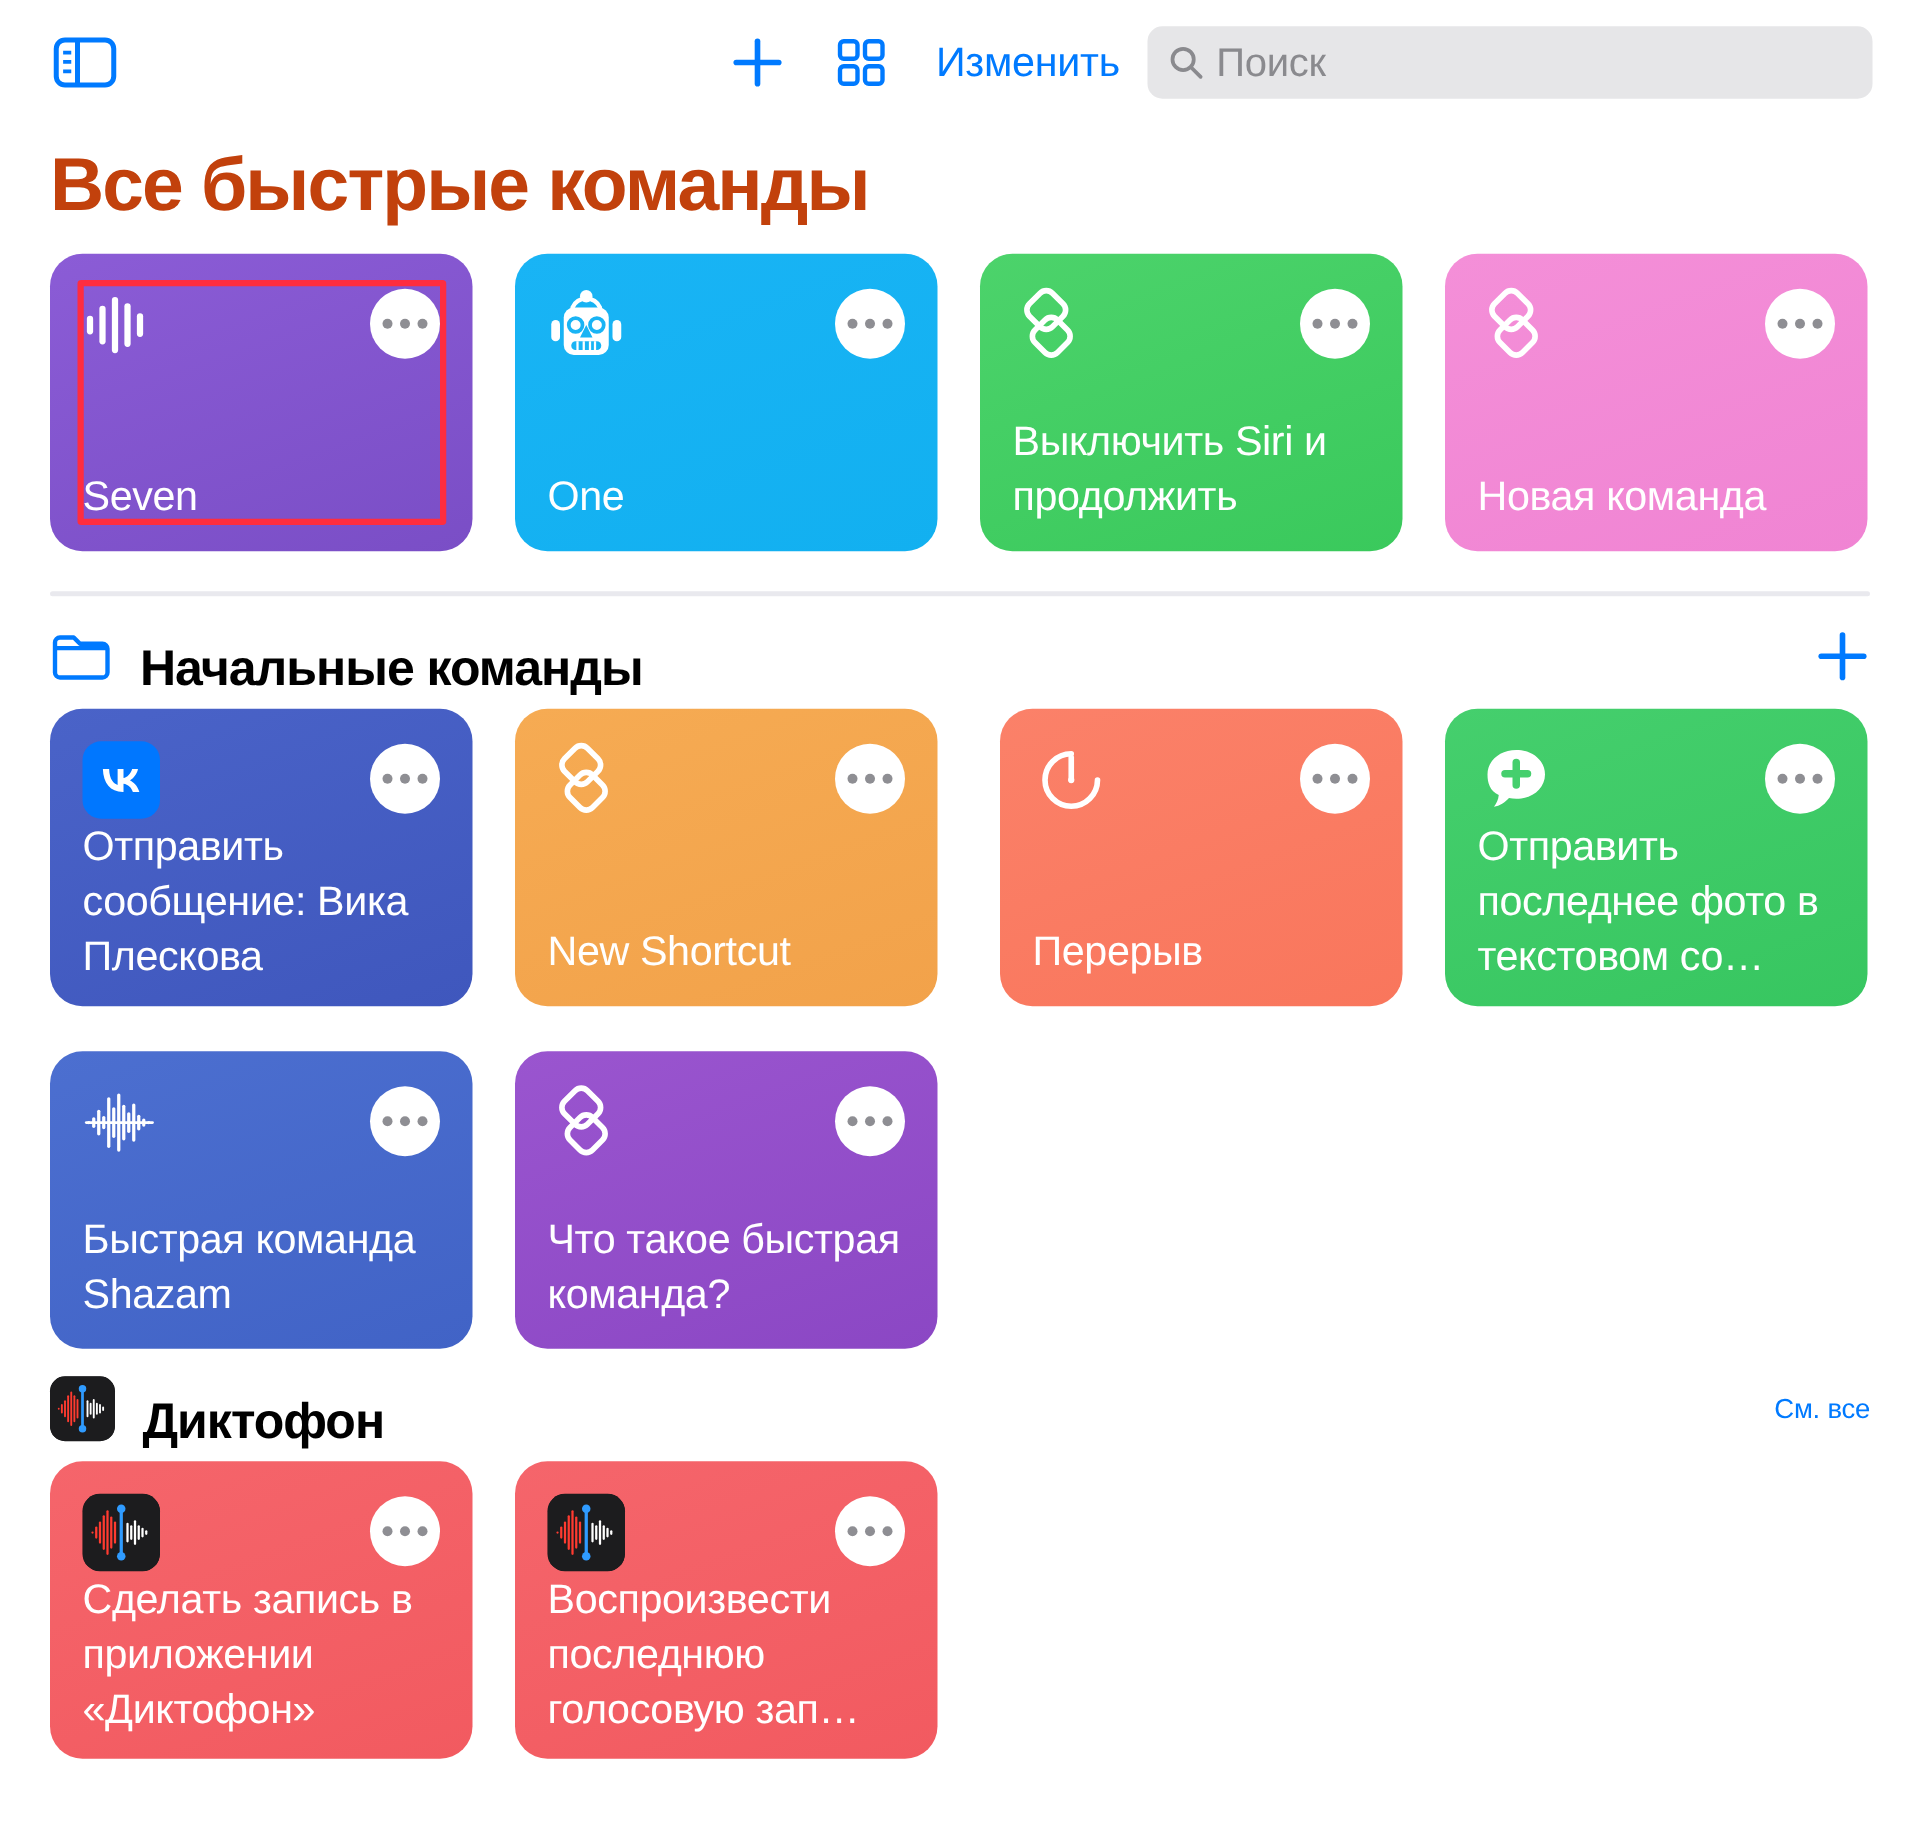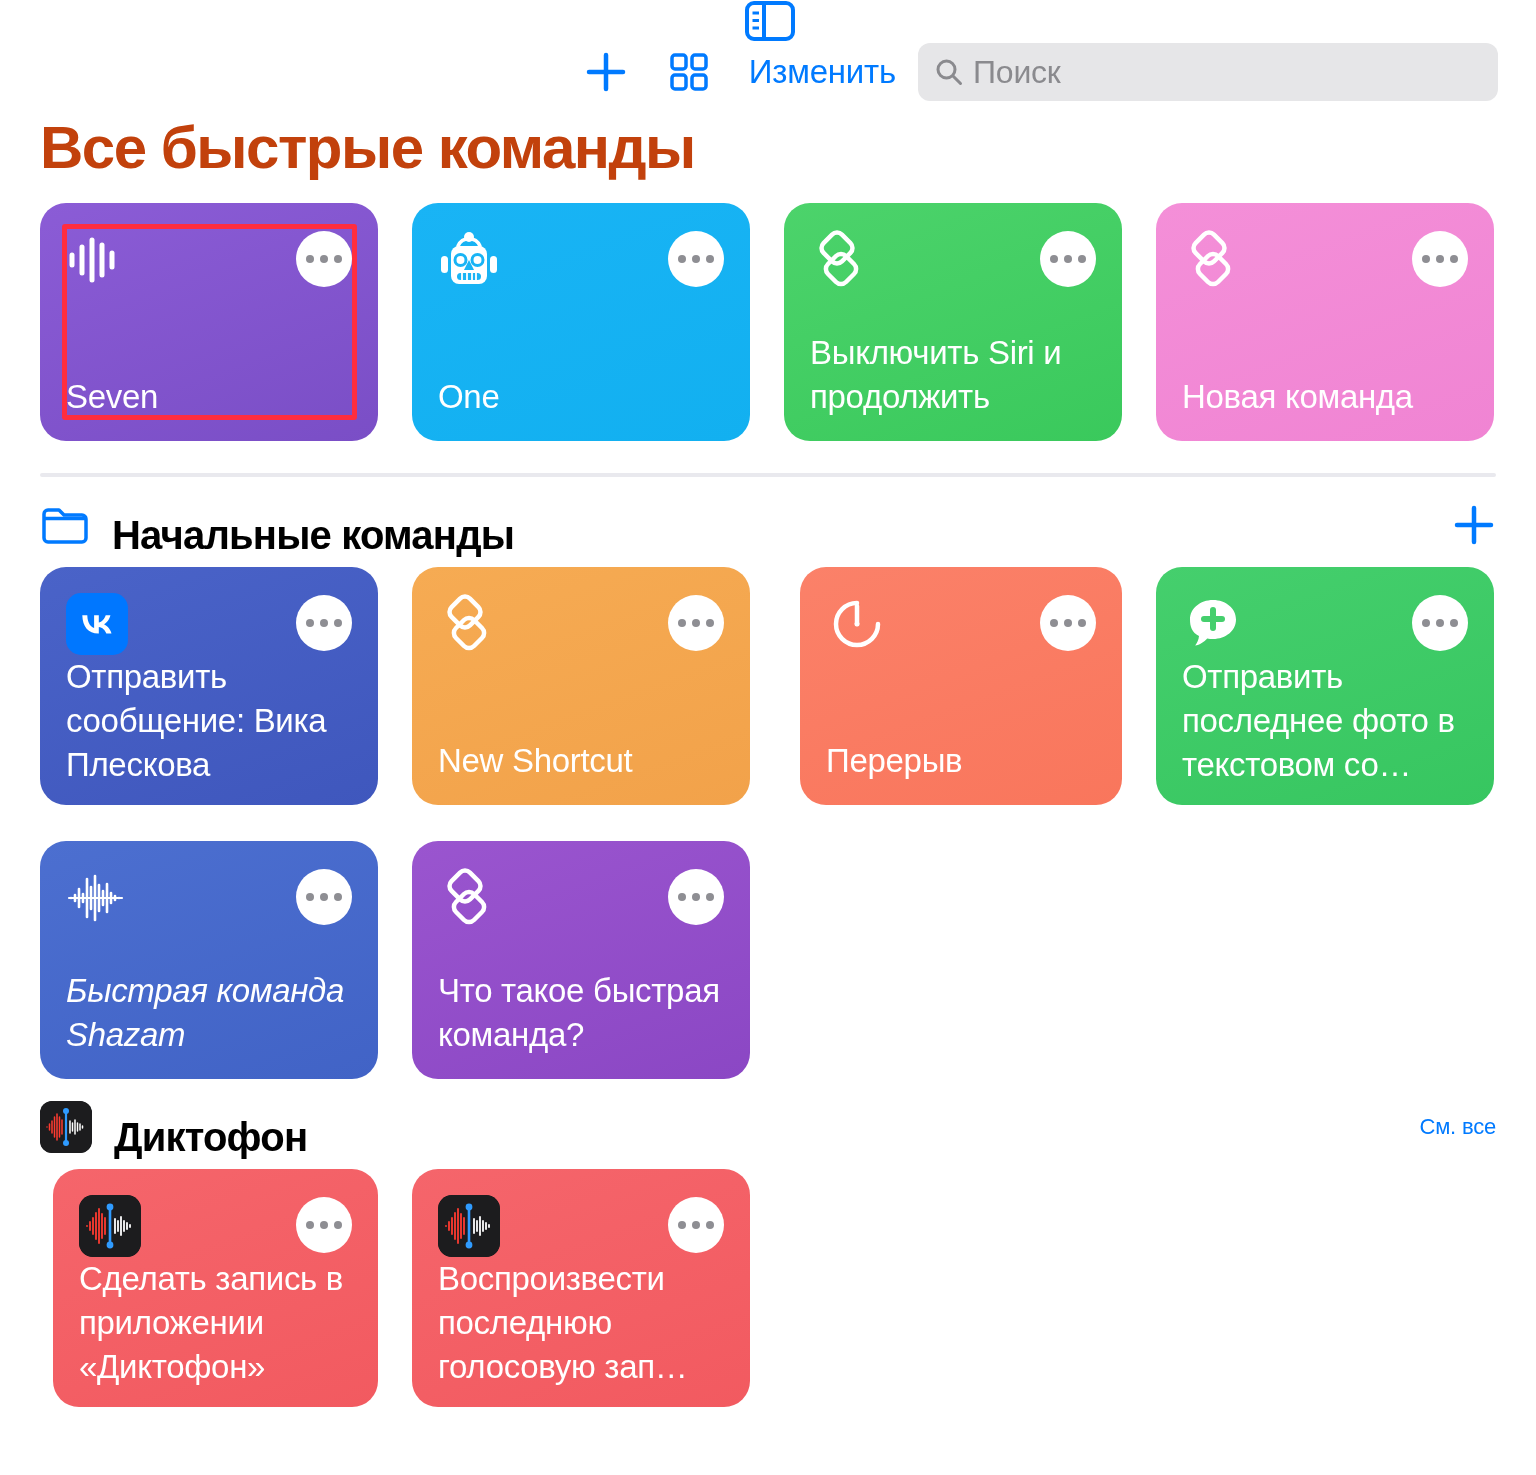--- a/index.html
+++ b/index.html
@@ -11,21 +11,20 @@
     overflow: hidden;
   }
 
   
   .toolbar {
     height: 100px;
     display: flex;
     align-items: center;
     padding: 0 38px 0 42px;
     position: relative;
-    flex-direction: column;
   }
   .sidebar-toggle { width: 52px; height: 42px; cursor: pointer; flex: 0 0 auto; }
   .toolbar-right {
     margin-left: auto;
     display: flex;
     align-items: center;
     gap: 0;
   }
   .tb-btn {
     display: flex; align-items: center; justify-content: center;
@@ -390,21 +389,21 @@
         </g>
         </svg>
       </div>
       <div class="card-title">Отправить последнее фото в текстовом со…</div>
       <div class="dots">
         <i></i>
         <i></i>
         <i></i>
       </div>
     </div>
-    <div class="card" style="background: linear-gradient(160deg, rgb(76, 111, 208) 0%, rgb(65, 99, 198) 100%); font-style: italic;">
+    <div class="card" style="background: linear-gradient(160deg, rgb(76, 111, 208) 0%, rgb(65, 99, 198) 100%);">
       <div class="card-icon">
         <svg viewBox="0 0 62 62" width="62" height="62">
         <g stroke="#fff" stroke-width="2.6" stroke-linecap="round">
           <line x1="5" y1="31" x2="5" y2="31"></line>
           <line x1="9" y1="28" x2="9" y2="34"></line>
           <line x1="13" y1="22" x2="13" y2="40"></line>
           <line x1="17" y1="27" x2="17" y2="35"></line>
           <line x1="21" y1="12" x2="21" y2="50"></line>
           <line x1="25" y1="20" x2="25" y2="42"></line>
           <line x1="29" y1="9" x2="29" y2="53"></line>
@@ -465,21 +464,21 @@
       <line x1="26" y1="10" x2="26" y2="42" stroke="#2f9bff" stroke-width="2.2" stroke-linecap="round"></line>
       <circle cx="26" cy="10" r="3" fill="#2f9bff"></circle>
       <circle cx="26" cy="42" r="3" fill="#2f9bff"></circle>
     </svg>
   </div>
   <div class="section-title">Диктофон</div>
   <div class="section-link">См. все</div>
 </div>
 
 <div class="grid tight" id="grid-voice">
-    <div class="card" style="background: linear-gradient(160deg, rgb(245, 101, 107) 0%, rgb(242, 90, 96) 100%); margin-left: 13px;">
+    <div class="card" style="background: linear-gradient(160deg, rgb(245, 101, 107) 0%, rgb(242, 90, 96) 100%);">
       <div class="card-icon">
         <div class="vm-badge">
         <svg viewBox="0 0 62 62" width="62" height="62">
           <rect width="62" height="62" rx="14" fill="#1c1c1e"></rect>
           <g stroke="#ff3b30" stroke-width="1.8" stroke-linecap="round">
             <line x1="8" y1="31" x2="8" y2="31"></line>
             <line x1="11" y1="27" x2="11" y2="35"></line>
             <line x1="14" y1="23" x2="14" y2="39"></line>
             <line x1="17" y1="18" x2="17" y2="44"></line>
             <line x1="20" y1="14" x2="20" y2="48"></line>

